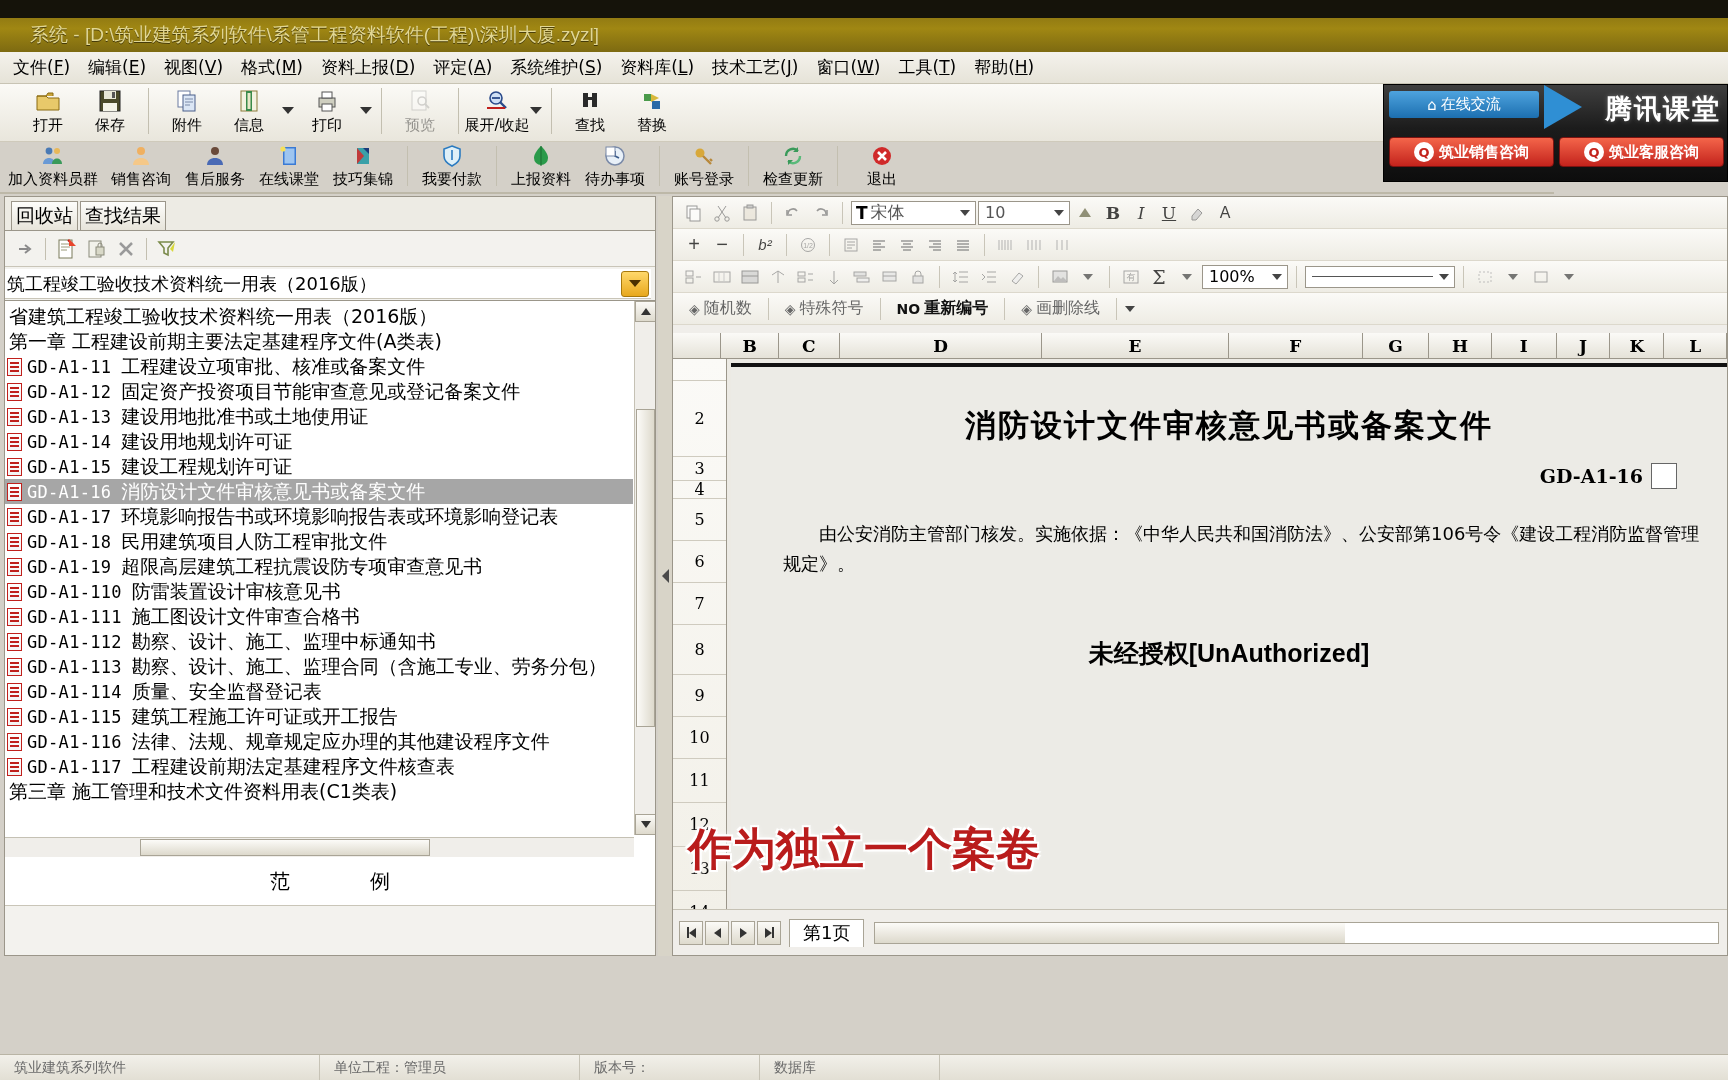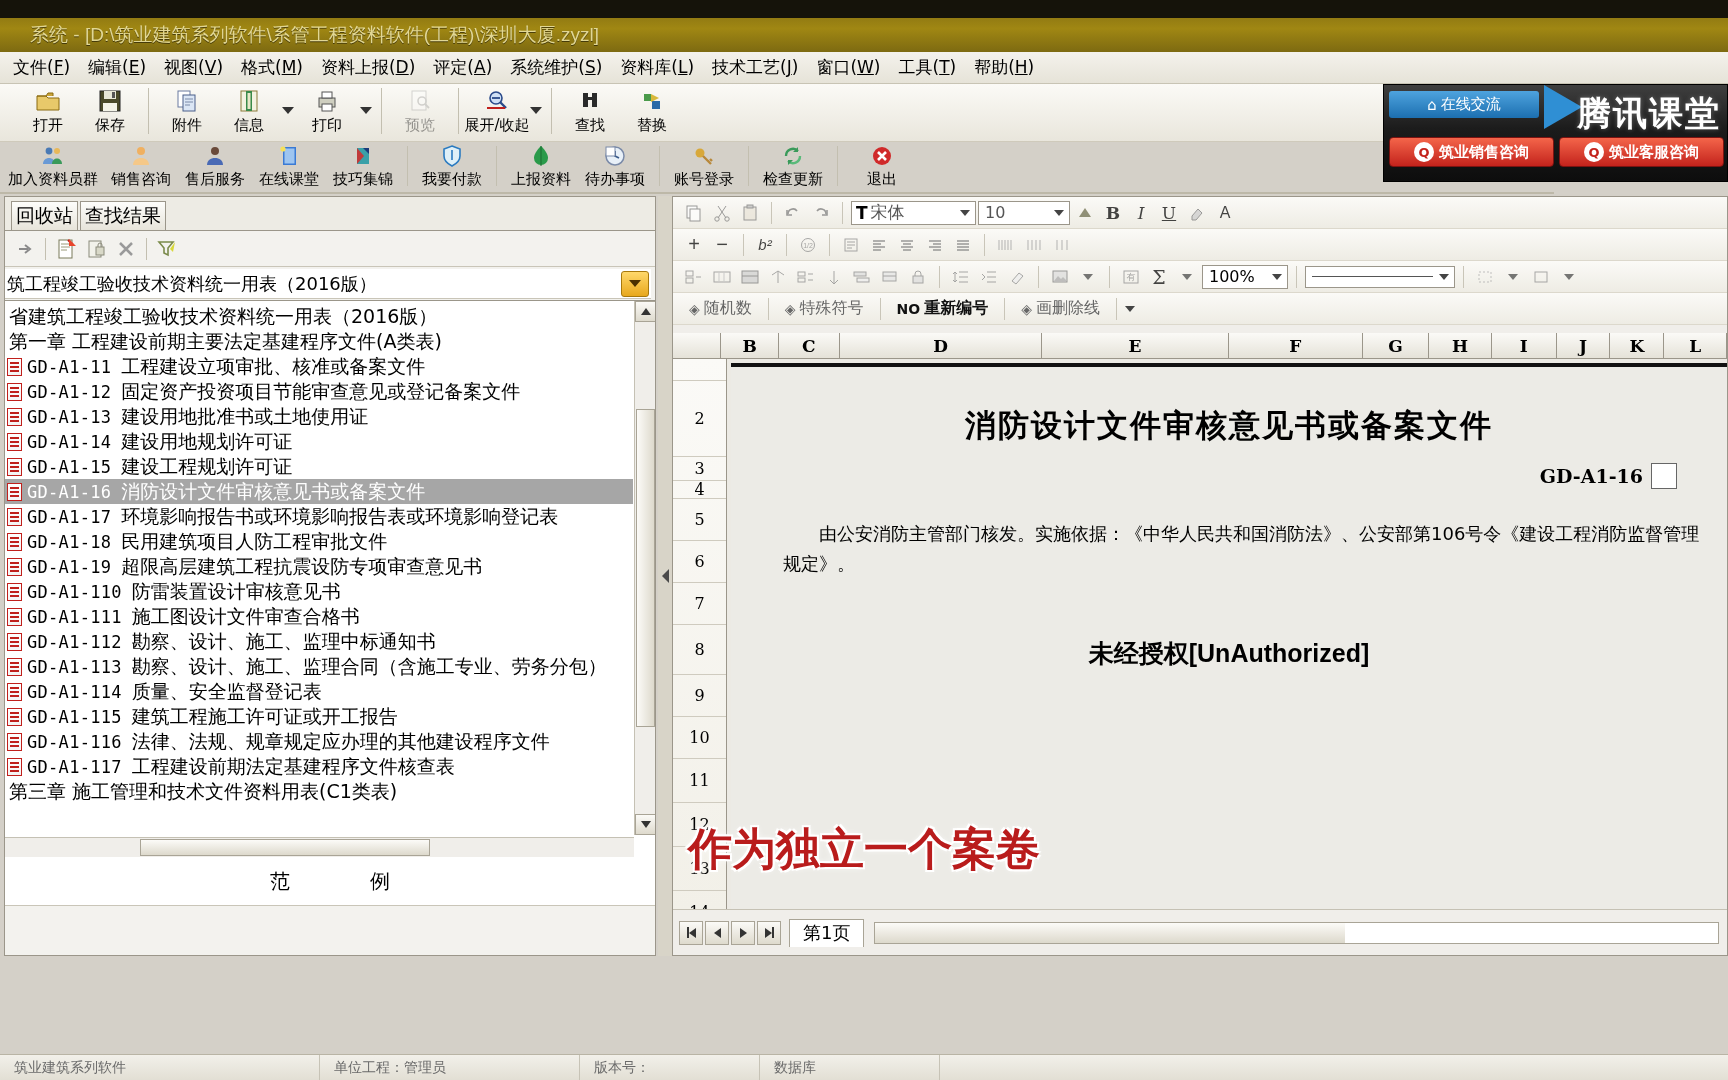--- a/index.html
+++ b/index.html
@@ -81,21 +81,21 @@
   #toolbar2 .tbtn .lb{ font-size:15px;}
   #toolbar2 .tsep{ height:40px;margin-top:4px;}
 
   
   #banner{
     position:absolute;right:0;top:84px;width:345px;height:98px;
     background:linear-gradient(to bottom,#3f3f3f 0%,#1c1c1c 45%,#0d0d0d 100%);
     border:1px solid #000;overflow:hidden;
   }
   #banner .brand{
-    position:absolute;right:6px;top:6px;color:#fff;font-size:34px;font-weight:bold;
+    position:absolute;right:6px;top:6px;color:#fff;font-size:27px;font-weight:bold;
     letter-spacing:2px;font-family:"DejaVu Sans","Liberation Sans",sans-serif;
     text-shadow:0 0 5px rgba(255,255,255,.3);
   }
   #banner .online{
     position:absolute;left:5px;top:6px;width:150px;height:27px;
     background:linear-gradient(to bottom,#4ea3de,#1c6fb0);
     border-radius:3px;color:#fff;font-size:15px;
     display:flex;align-items:center;justify-content:center;gap:4px;
     font-family:"DejaVu Sans",sans-serif;
   }

